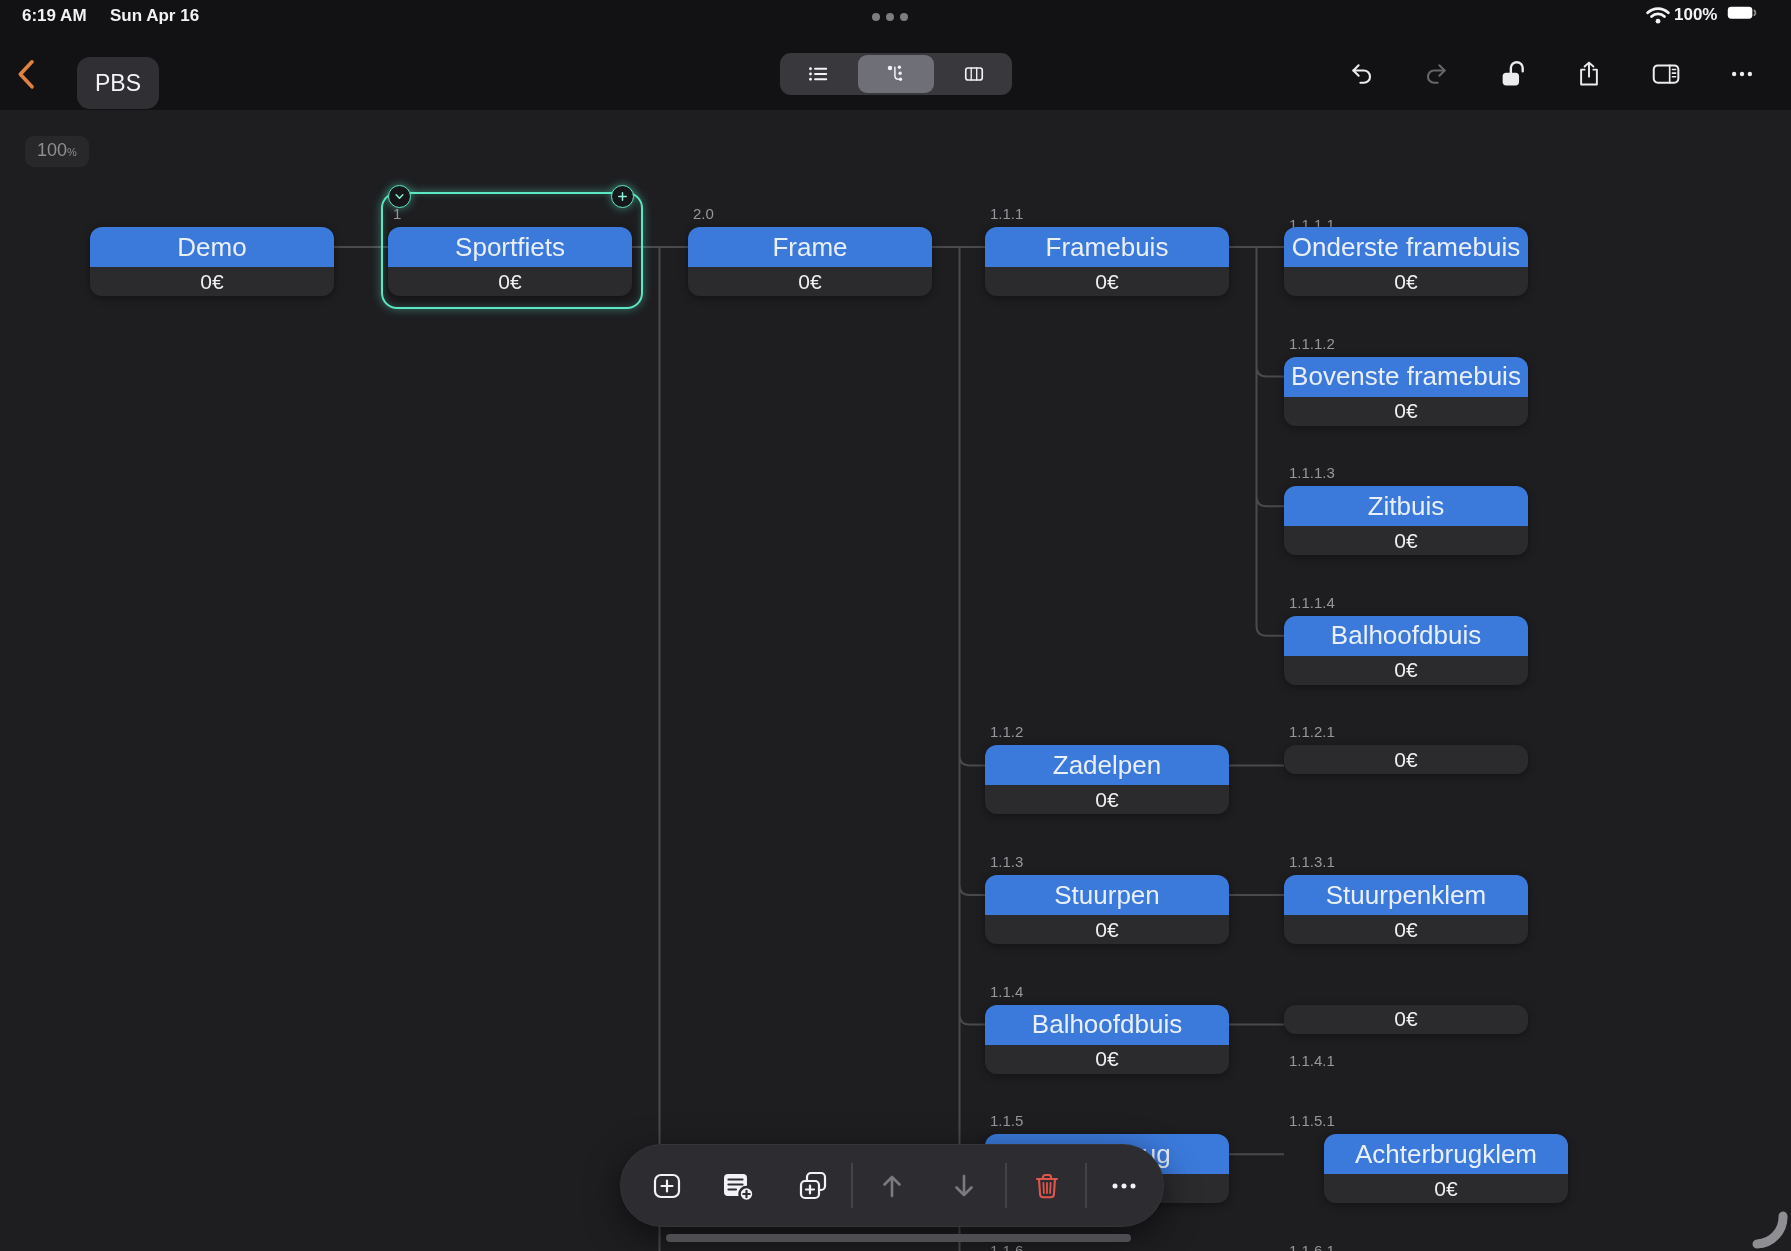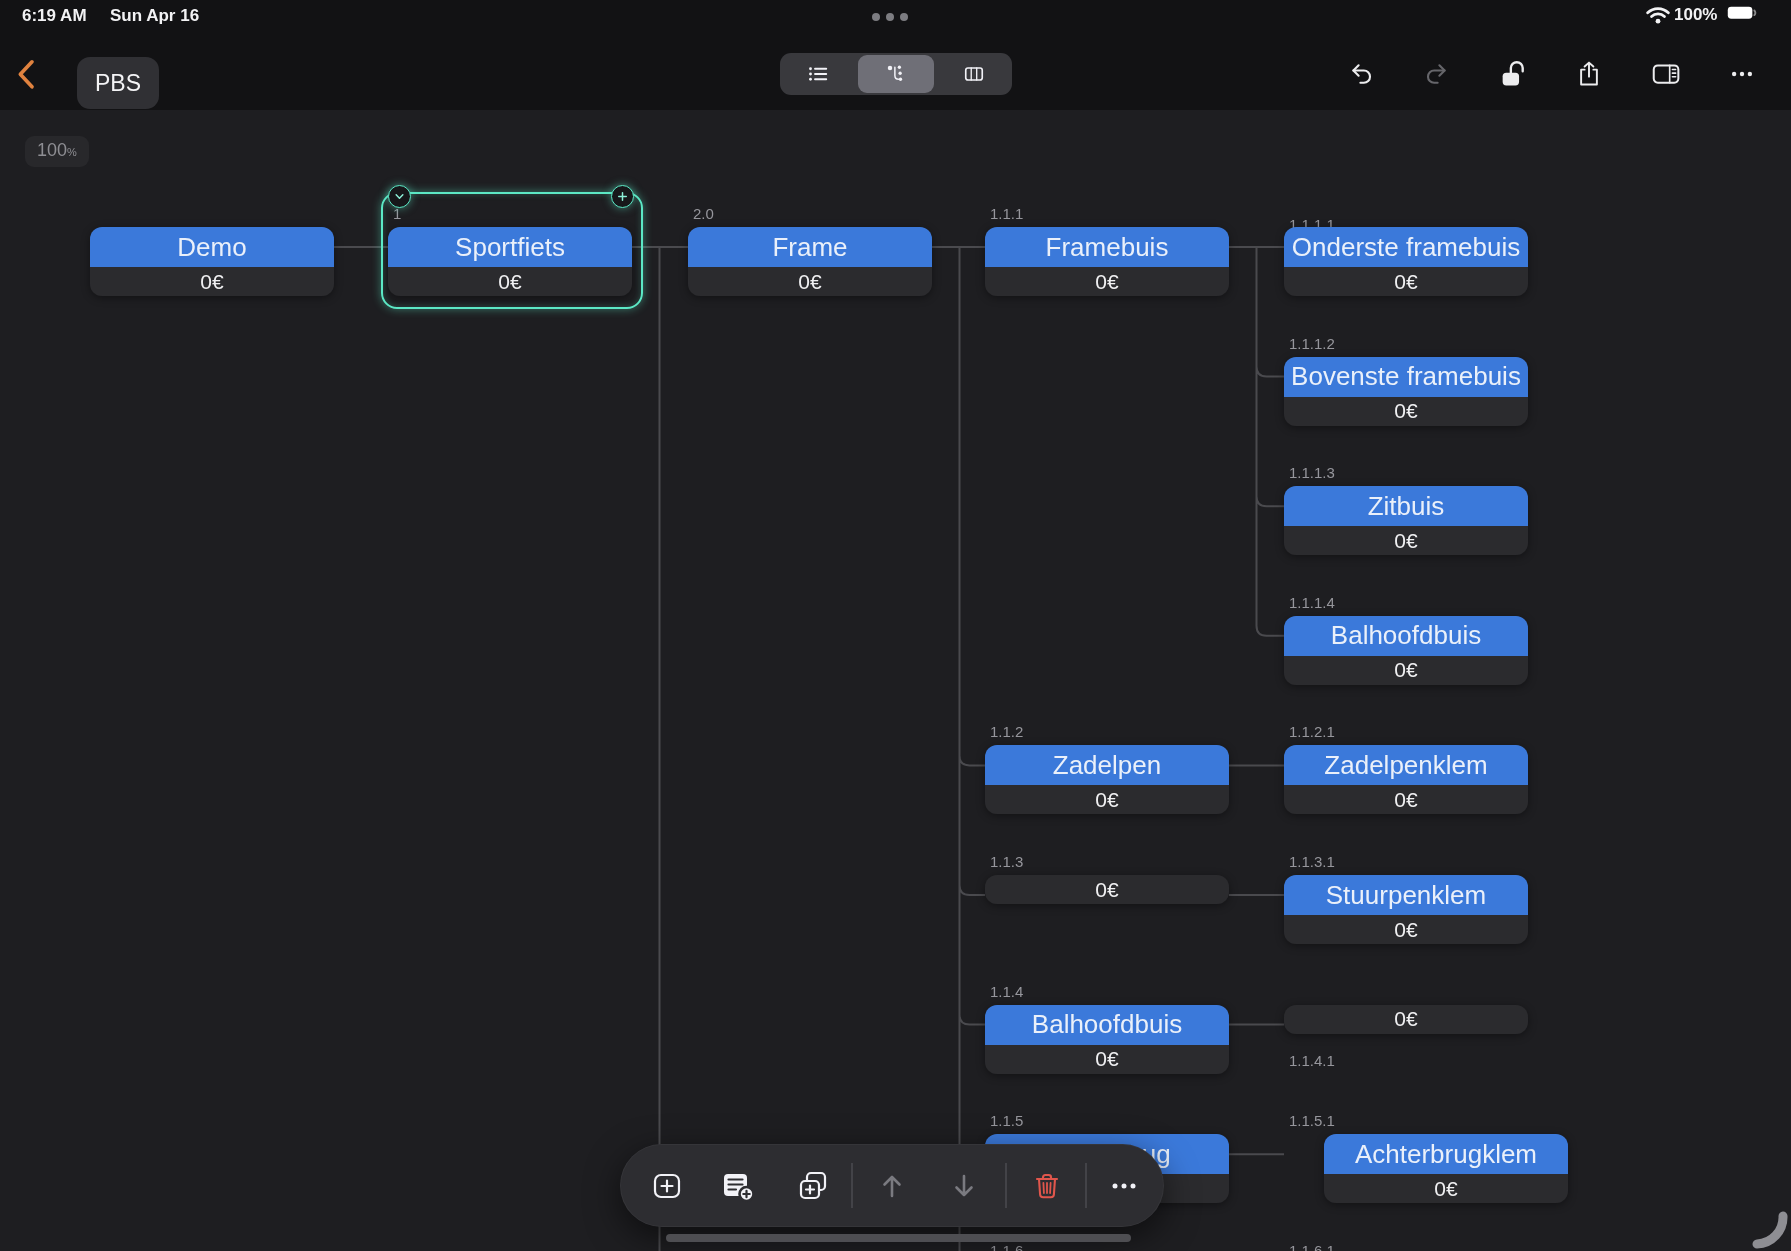--- a/index.html
+++ b/index.html
@@ -106,25 +106,25 @@
         <div class="hd">Balhoofdbuis</div>
         <div class="val">0€</div>
       </div>
       <div class="nnum" style="left: 990px; top: 723.4px;">1.1.2</div>
       <div class="node" style="left: 985px; top: 745.4px;">
         <div class="hd">Zadelpen</div>
         <div class="val">0€</div>
       </div>
       <div class="nnum" style="left: 1289px; top: 723.4px;">1.1.2.1</div>
       <div class="node" style="left: 1284px; top: 745.4px;">
-        <div class="hd">Zadelpenklem</div>
         <div class="val">0€</div>
       </div>
       <div class="nnum" style="left: 990px; top: 853px;">1.1.3</div>
       <div class="node" style="left: 985px; top: 875px;">
+        <div class="hd">Stuurpen</div>
         <div class="val">0€</div>
       </div>
       <div class="nnum" style="left: 1289px; top: 853px;">1.1.3.1</div>
       <div class="node" style="left: 1284px; top: 875px;">
         <div class="hd">Stuurpenklem</div>
         <div class="val">0€</div>
       </div>
       <div class="nnum" style="left: 990px; top: 982.6px;">1.1.4</div>
       <div class="node" style="left: 985px; top: 1004.6px;">
         <div class="hd">Balhoofdbuis</div>

